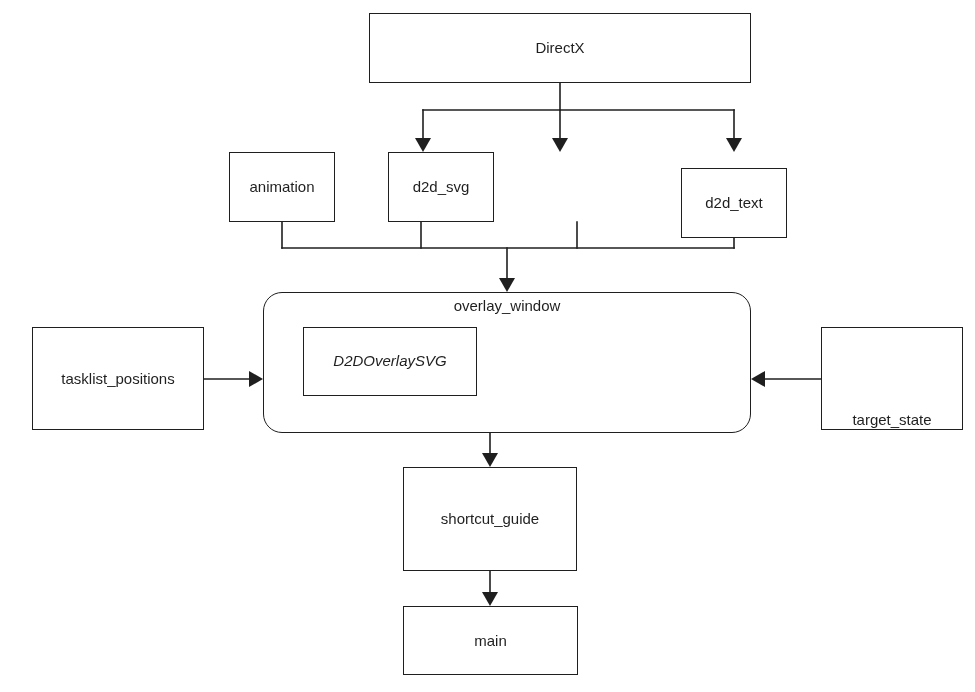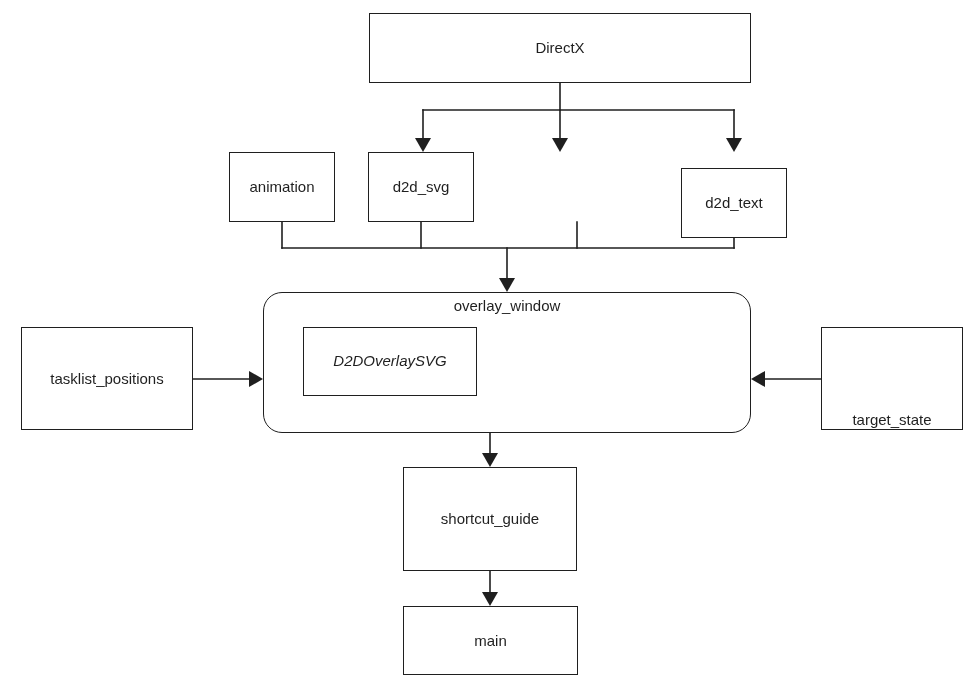--- a/index.html
+++ b/index.html
@@ -98,37 +98,37 @@
   </svg>
 
   <div class="node" style="left:369px; top:13px; width:382px; height:70px;">
     <span class="node__label">DirectX</span>
   </div>
 
   <div class="node" style="left:229px; top:152px; width:106px; height:70px;">
     <span class="node__label">animation</span>
   </div>
 
-  <div class="node" style="left:368px; top:152px; width:106px; height:70px;text-align:right;">
+  <div class="node" style="left:388px; top:152px; width:106px; height:70px;text-align:right;">
     <span class="node__label">d2d_svg</span>
   </div>
 
 
   <div class="node" style="left:681px; top:168px; width:106px; height:70px;">
     <span class="node__label">d2d_text</span>
   </div>
 
   <div class="node node--container" style="left:263px; top:292px; width:488px; height:141px;">
     <span class="node__label">overlay_window</span>
     <div class="node" style="left:39px; top:33.5px; width:174px; height:69px;font-style:italic;">
       <span class="node__label">D2DOverlaySVG</span>
     </div>
   </div>
 
-  <div class="node" style="left:21px; top:327px; width:172px; height:103px;">
+  <div class="node" style="left:32px; top:327px; width:172px; height:103px;">
     <span class="node__label">tasklist_positions</span>
   </div>
 
   <div class="node" style="left:821px; top:327px; width:142px; height:103px;align-items:flex-end;">
     <span class="node__label">target_state</span>
   </div>
 
   <div class="node" style="left:403px; top:467px; width:174px; height:104px;">
     <span class="node__label">shortcut_guide</span>
   </div>

